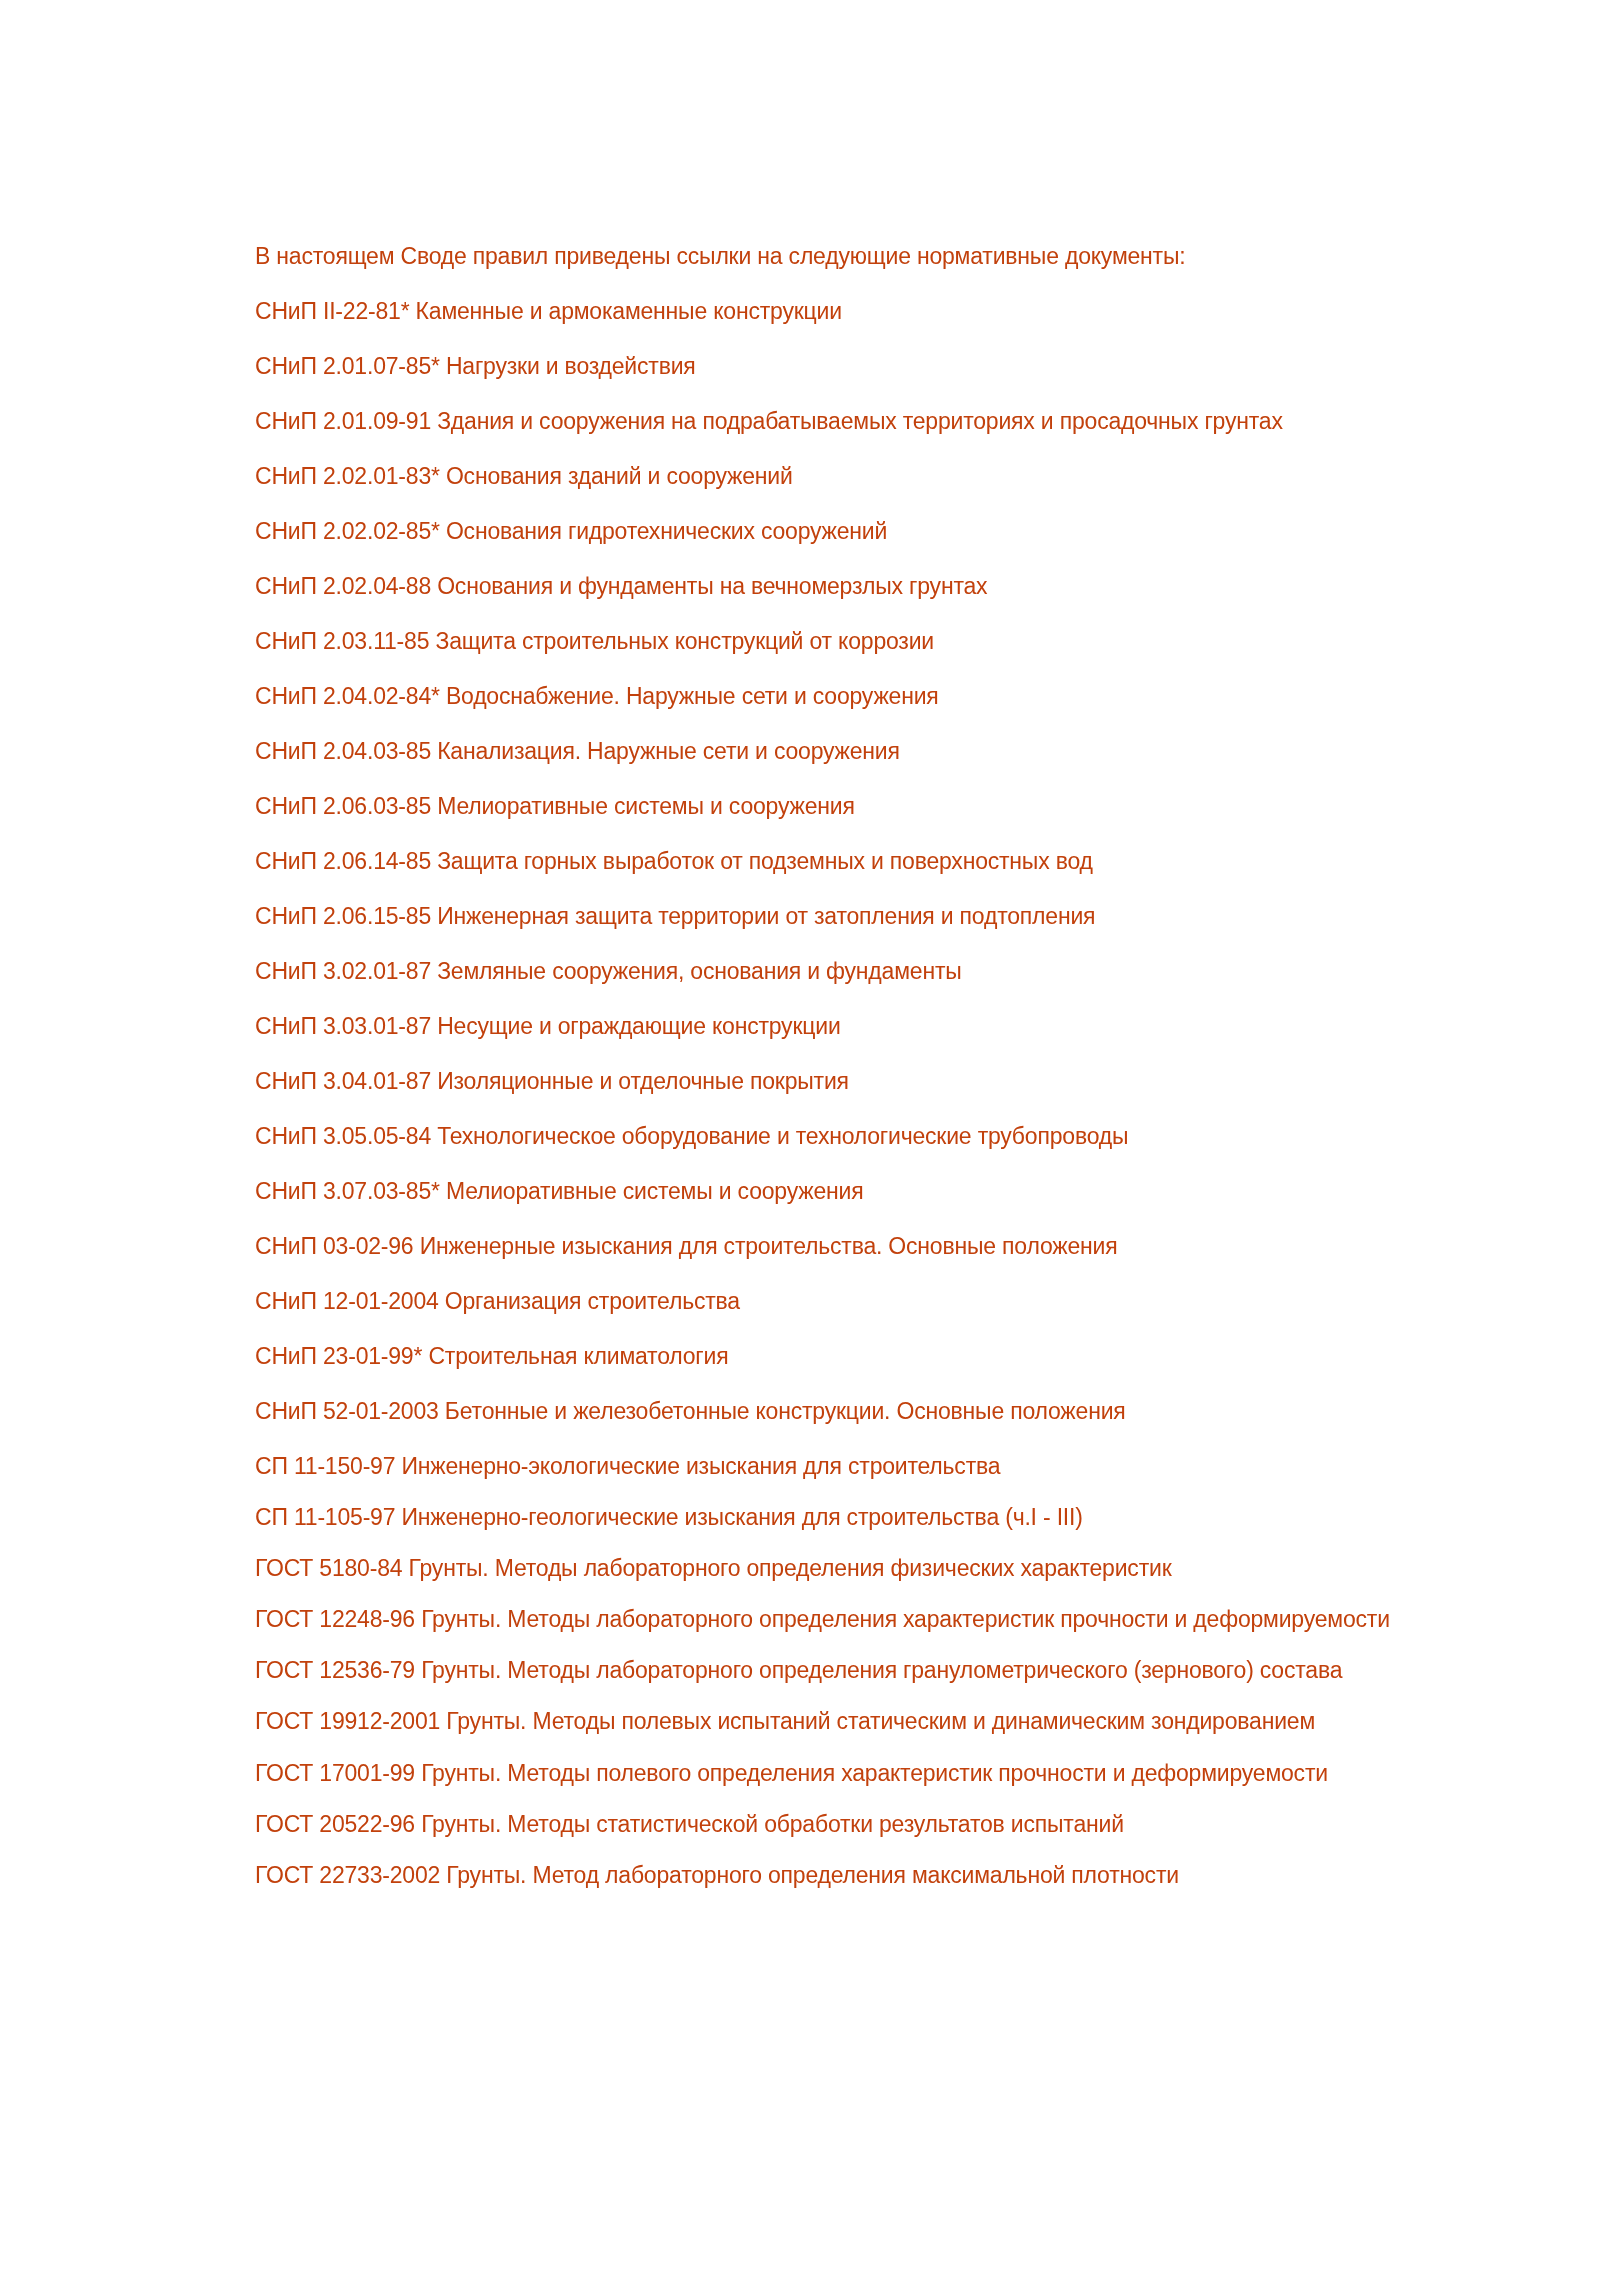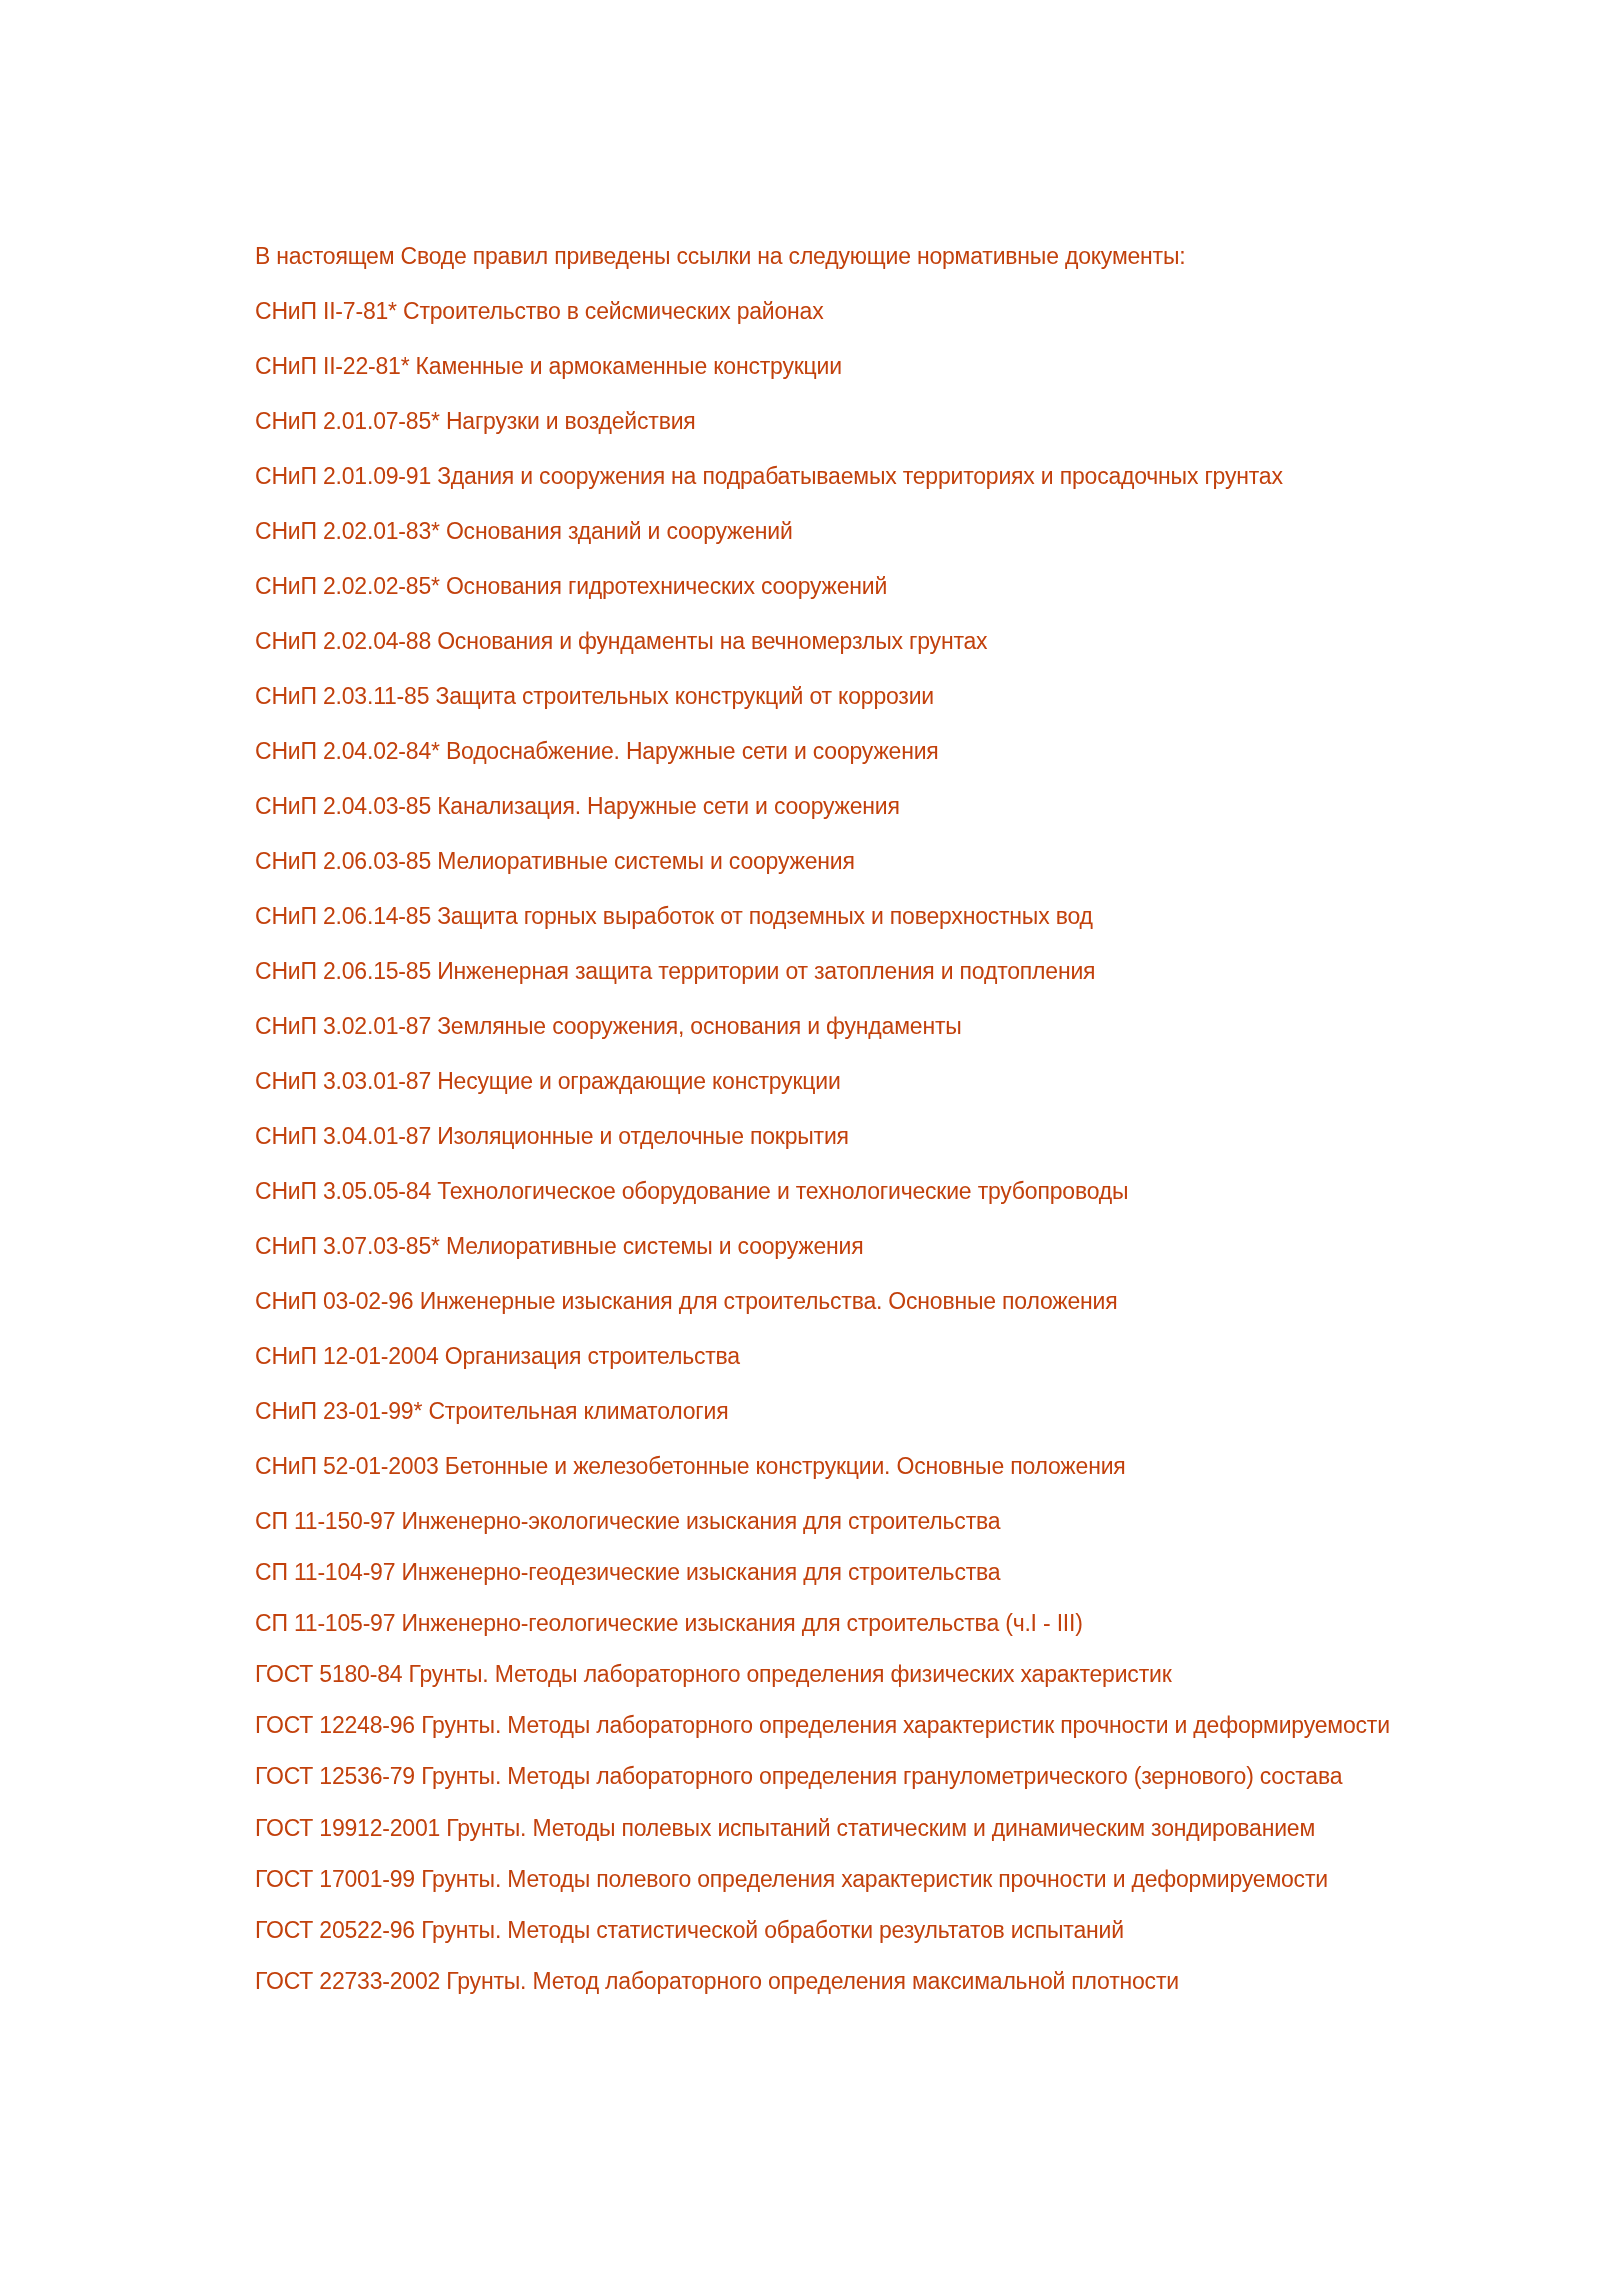--- a/index.html
+++ b/index.html
@@ -39,21 +39,20 @@
   }
 </style>
 </head>
 <body>
 
 <div class="page">
   <div class="content">
 
     <p class="line">В настоящем Своде правил приведены ссылки на следующие нормативные документы:</p>
 
-    <p class="line">СНиП II-7-81* Строительство в сейсмических районах</p>
     <p class="line">СНиП II-22-81* Каменные и армокаменные конструкции</p>
     <p class="line">СНиП 2.01.07-85* Нагрузки и воздействия</p>
     <p class="line">СНиП 2.01.09-91 Здания и сооружения на подрабатываемых территориях и просадочных грунтах</p>
     <p class="line">СНиП 2.02.01-83* Основания зданий и сооружений</p>
     <p class="line">СНиП 2.02.02-85* Основания гидротехнических сооружений</p>
     <p class="line">СНиП 2.02.04-88 Основания и фундаменты на вечномерзлых грунтах</p>
     <p class="line">СНиП 2.03.11-85 Защита строительных конструкций от коррозии</p>
     <p class="line">СНиП 2.04.02-84* Водоснабжение. Наружные сети и сооружения</p>
     <p class="line">СНиП 2.04.03-85 Канализация. Наружные сети и сооружения</p>
     <p class="line">СНиП 2.06.03-85 Мелиоративные системы и сооружения</p>
@@ -63,21 +62,20 @@
     <p class="line">СНиП 3.03.01-87 Несущие и ограждающие конструкции</p>
     <p class="line">СНиП 3.04.01-87 Изоляционные и отделочные покрытия</p>
     <p class="line">СНиП 3.05.05-84 Технологическое оборудование и технологические трубопроводы</p>
     <p class="line">СНиП 3.07.03-85* Мелиоративные системы и сооружения</p>
     <p class="line">СНиП 03-02-96 Инженерные изыскания для строительства. Основные положения</p>
     <p class="line">СНиП 12-01-2004 Организация строительства</p>
     <p class="line">СНиП 23-01-99* Строительная климатология</p>
     <p class="line">СНиП 52-01-2003 Бетонные и железобетонные конструкции. Основные положения</p>
 
     <p class="line tight">СП 11-150-97 Инженерно-экологические изыскания для строительства</p>
-    <p class="line tight">СП 11-104-97 Инженерно-геодезические изыскания для строительства</p>
     <p class="line tight">СП 11-105-97 Инженерно-геологические изыскания для строительства (ч.I - III)</p>
 
     <p class="line tight">ГОСТ 5180-84 Грунты. Методы лабораторного определения физических характеристик</p>
     <p class="line tight">ГОСТ 12248-96 Грунты. Методы лабораторного определения характеристик прочности и деформируемости</p>
     <p class="line tight">ГОСТ 12536-79 Грунты. Методы лабораторного определения гранулометрического (зернового) состава</p>
     <p class="line tight">ГОСТ 19912-2001 Грунты. Методы полевых испытаний статическим и динамическим зондированием</p>
     <p class="line tight">ГОСТ 17001-99 Грунты. Методы полевого определения характеристик прочности и деформируемости</p>
     <p class="line tight">ГОСТ 20522-96 Грунты. Методы статистической обработки результатов испытаний</p>
     <p class="line tight">ГОСТ 22733-2002 Грунты. Метод лабораторного определения максимальной плотности</p>
 

